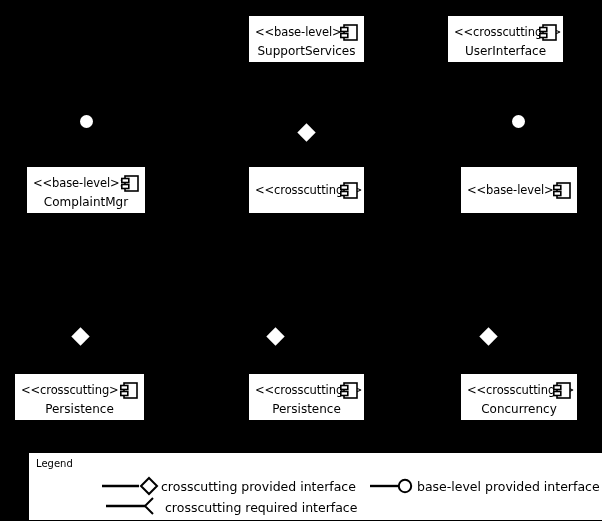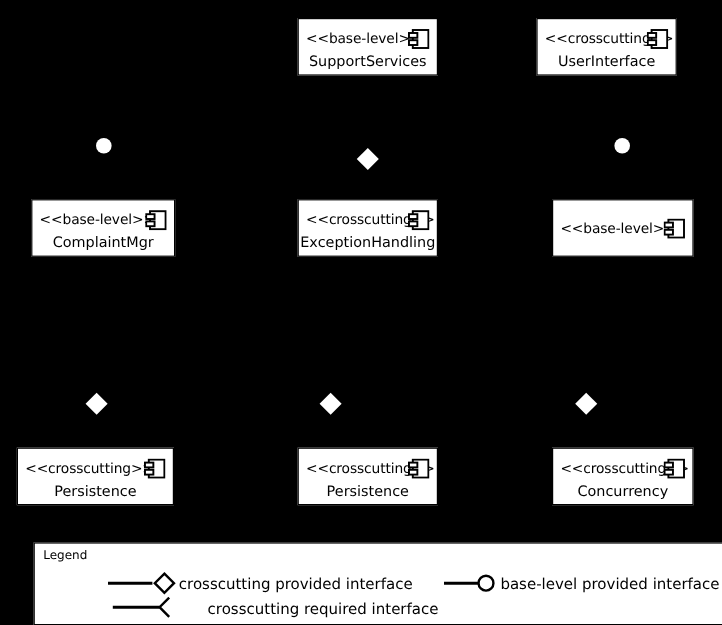--- a/index.html
+++ b/index.html
@@ -88,22 +88,22 @@
     height:20px;
   }
   .legend-label{
     font-size:12.5px;
     line-height:15px;
     color:#000;
     white-space:nowrap;
   }
   .lg-sym{position:relative;width:60px;height:20px;flex:0 0 60px;}
   .lg-sym svg{position:absolute;left:0;top:0;}
-  #r1{left:60px;top:23px;}
-  #r2{left:64px;top:44px;gap:20px;}
+  #r1{left:72px;top:23px;}
+  #r2{left:76px;top:44px;}
   #r3{left:340px;top:23px;}
   #r4{left:340px;top:44px;}
   #r3 .lg-sym,#r4 .lg-sym{width:48px;flex:0 0 48px;}
 </style>
 </head>
 <body>
 
 <div id="canvas">
 
   <div class="component" id="c-support-services" style="left:248px;top:15px;width:117px;height:48px;">
@@ -152,21 +152,20 @@
     <div class="comp-top">
       <span class="stereotype">&lt;&lt;crosscutting&gt;&gt;</span>
       <span class="comp-icon">
         <svg width="18" height="17" viewBox="0 0 18 17">
           <rect x="4" y="1" width="13" height="15" fill="#fff" stroke="#000" stroke-width="1.6"></rect>
           <rect x="0.8" y="3.5" width="7" height="4" fill="#fff" stroke="#000" stroke-width="1.6"></rect>
           <rect x="0.8" y="9.5" width="7" height="4" fill="#fff" stroke="#000" stroke-width="1.6"></rect>
         </svg>
       </span>
     </div>
-    <div class="comp-name">ExceptionHandling</div>
   </div>
 
   <div class="component" id="c-infrastructure-mgr" style="left:460px;top:166px;width:118px;height:48px;">
     <div class="comp-top">
       <span class="stereotype">&lt;&lt;base-level&gt;&gt;</span>
       <span class="comp-icon">
         <svg width="18" height="17" viewBox="0 0 18 17">
           <rect x="4" y="1" width="13" height="15" fill="#fff" stroke="#000" stroke-width="1.6"></rect>
           <rect x="0.8" y="3.5" width="7" height="4" fill="#fff" stroke="#000" stroke-width="1.6"></rect>
           <rect x="0.8" y="9.5" width="7" height="4" fill="#fff" stroke="#000" stroke-width="1.6"></rect>

